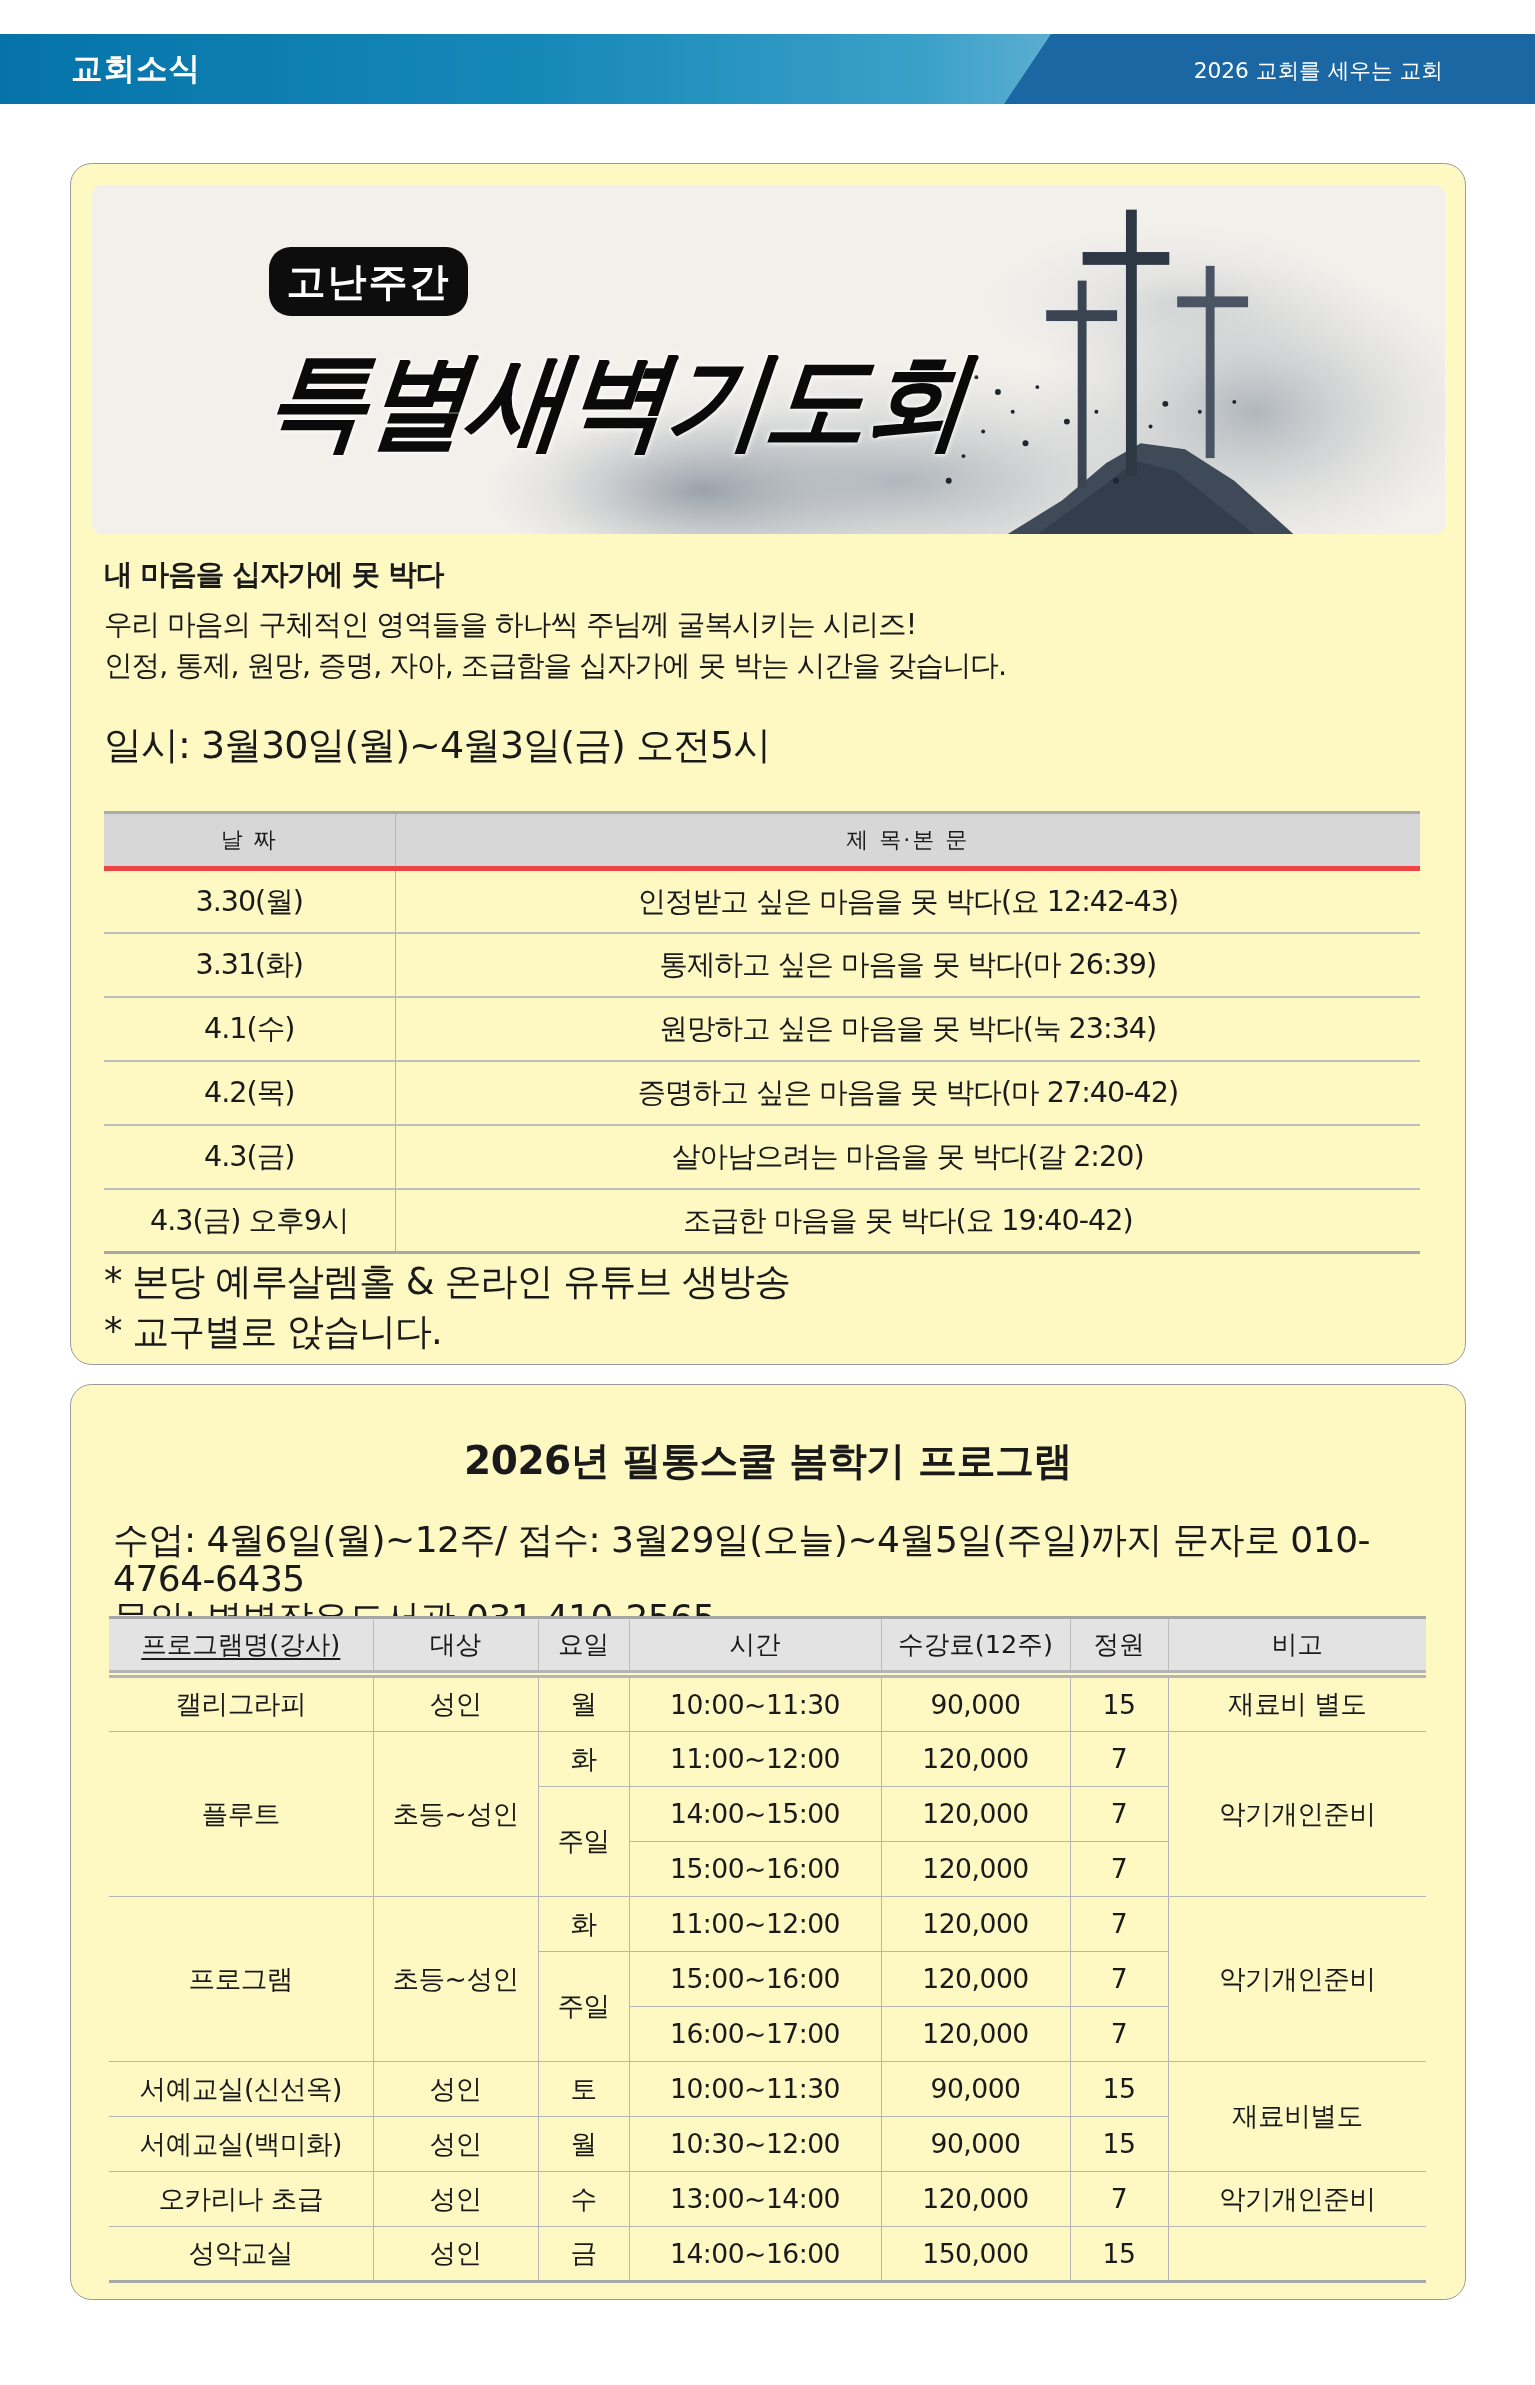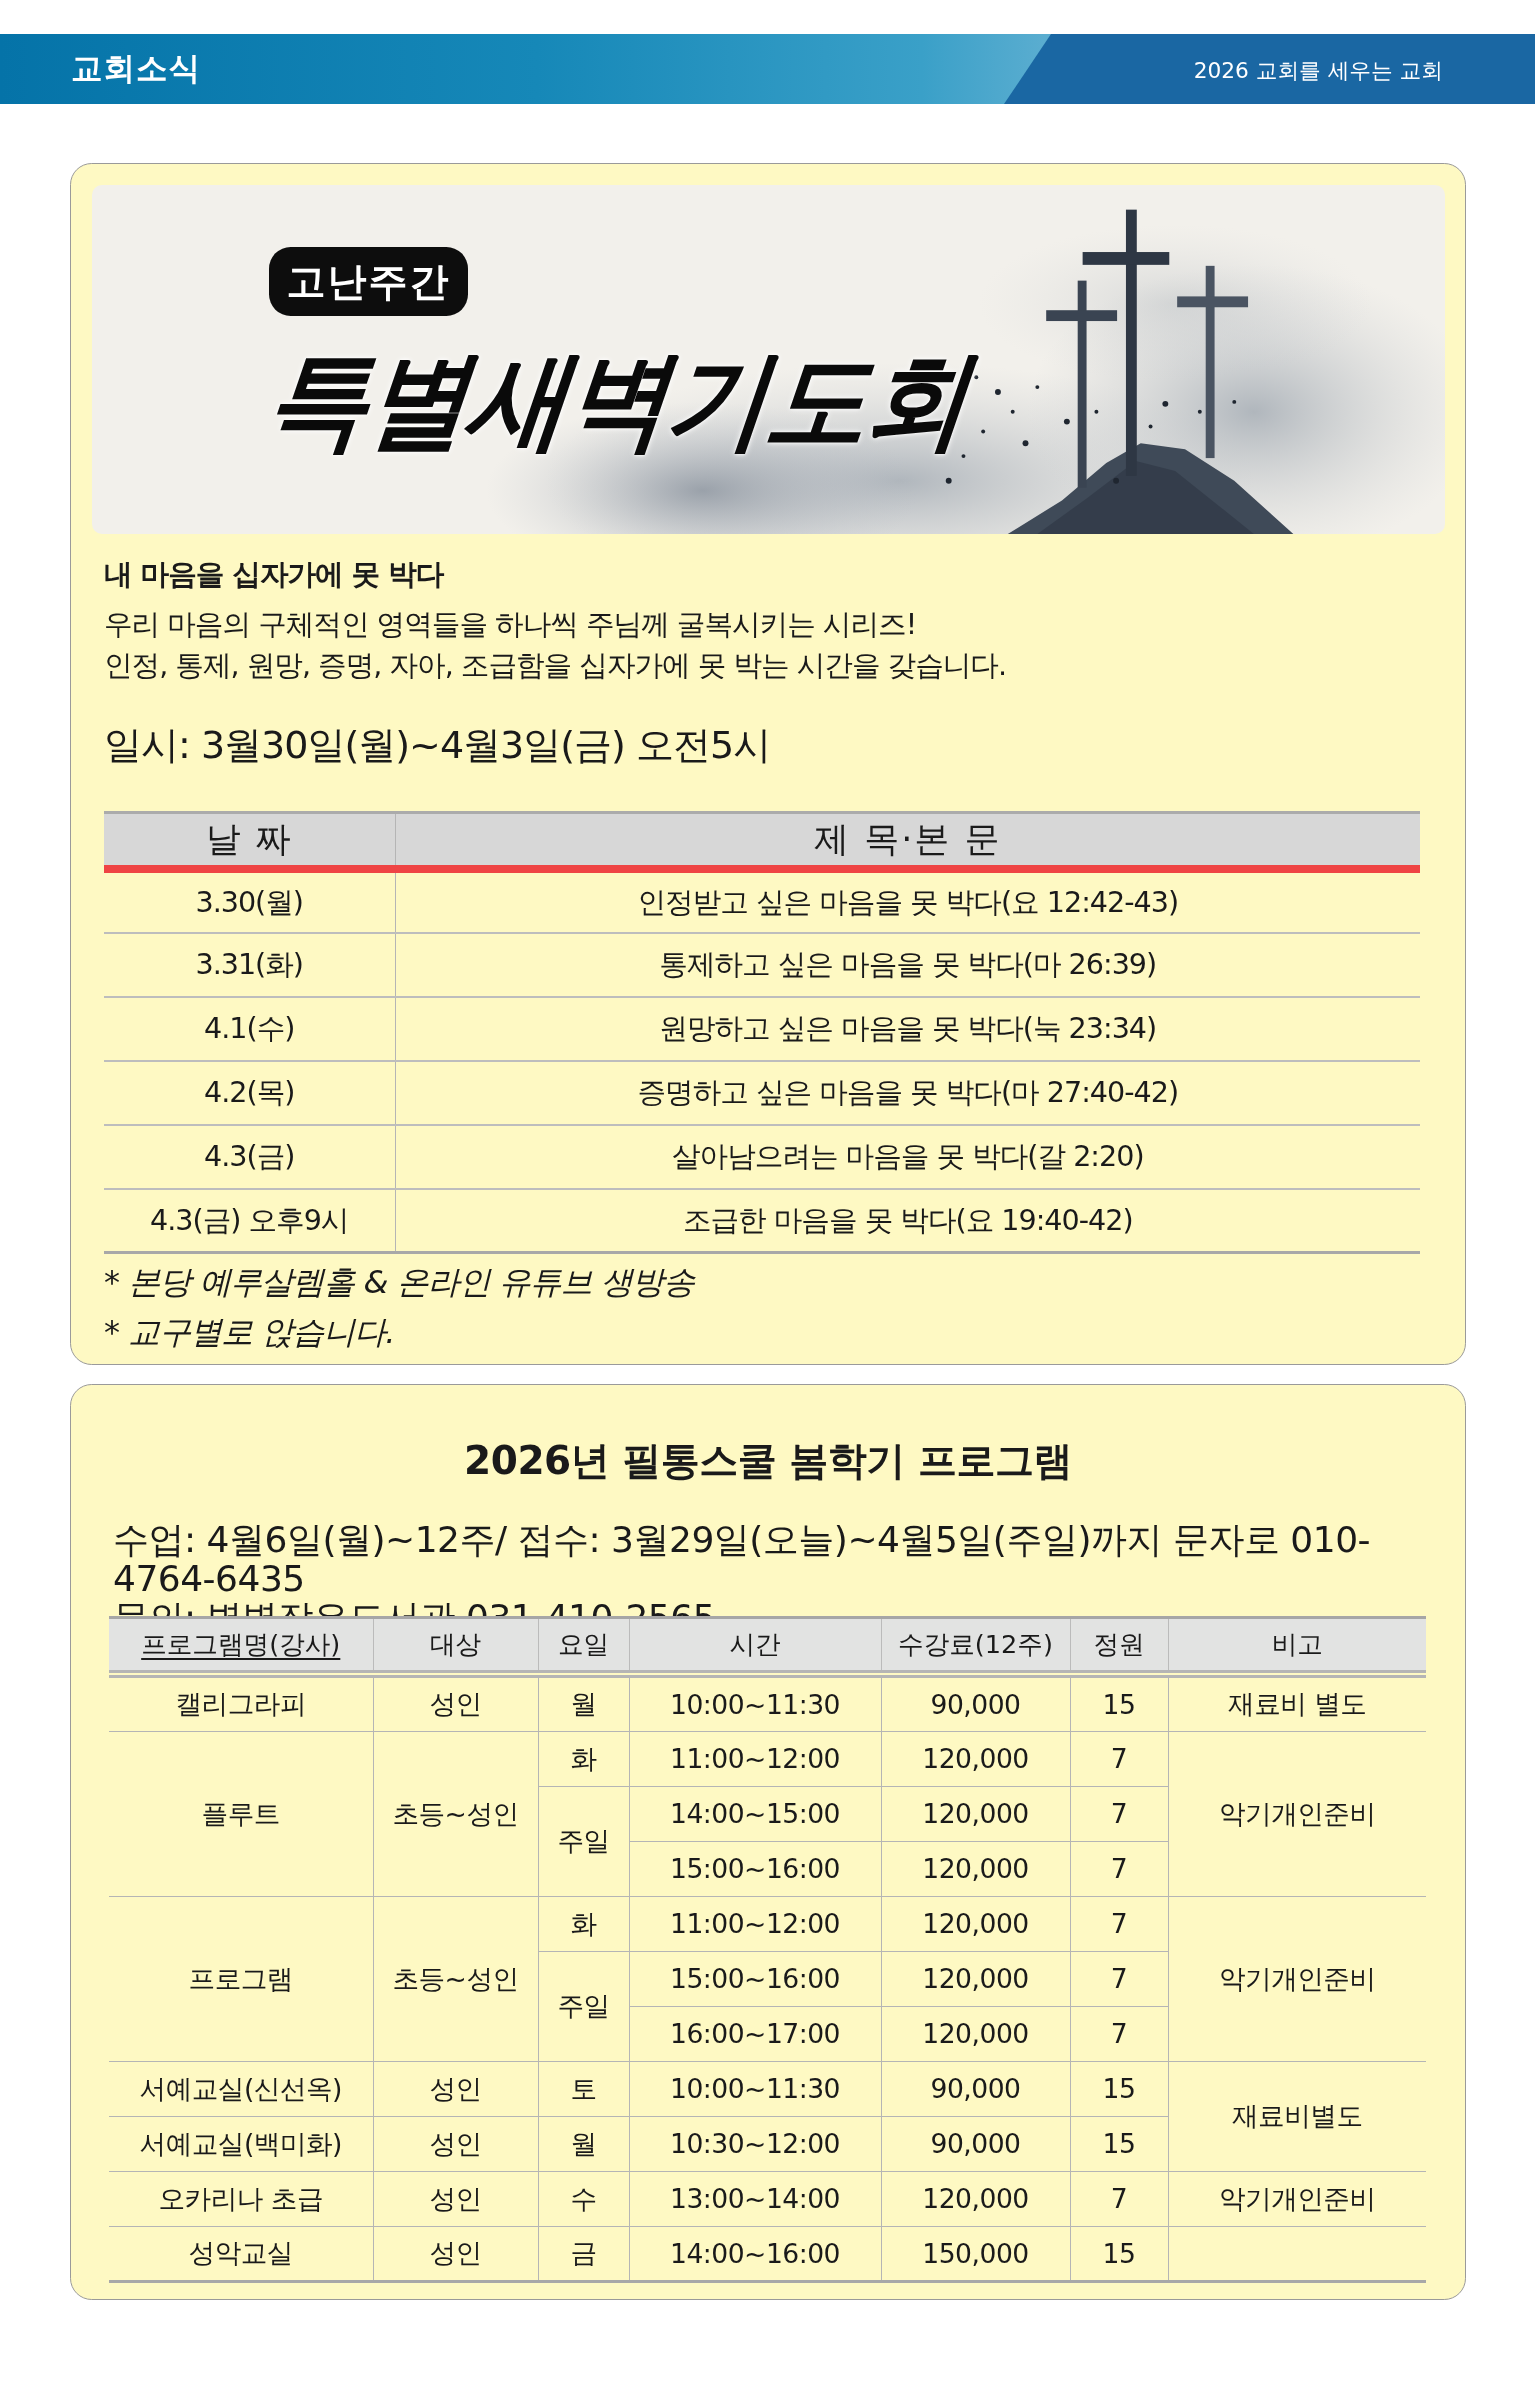--- a/index.html
+++ b/index.html
@@ -55,31 +55,31 @@
   
   .intro { position: absolute; left: 33px; top: 389px; width: 1320px; }
   .intro .subtitle { font-size: 28.6px; font-weight: bold; letter-spacing: -1px; line-height: 43px; }
   .intro .desc { font-size: 28.6px; letter-spacing: -1px; line-height: 41px; margin-top: 7.9px; }
   .intro .schedule { font-size: 38px; letter-spacing: -1px; line-height: 41px; margin-top: 39px; }
 
   
   table { border-collapse: collapse; table-layout: fixed; }
   .t1 { position: absolute; left: 33px; top: 647px; width: 1316px; }
   .t1 th {
-    background: #d7d7d7; height: 56px; font-size: 35px; font-weight: normal;
-    border-top: 3.9px solid #ababab; border-bottom: 8px solid #ef4444;
+    background: #d7d7d7; height: 56px; font-size: 22px; font-weight: normal;
+    border-top: 3.9px solid #ababab; border-bottom: 5px solid #ef4444;
     letter-spacing: 2px;
   }
   .t1 td {
     height: 64px; font-size: 28.6px; text-align: center; letter-spacing: -1px;
     border-bottom: 2px solid #bdbdbd;
   }
   .t1 tr:last-child td { border-bottom: 3.9px solid #a8a8a8; }
   .t1 .c-date { width: 291px; border-right: 1.5px solid #b5b5b5; }
-  .notes { position: absolute; left: 33px; top: 1093px; font-size: 32px; line-height: 50px; letter-spacing: -1px; font-style: italic; }
+  .notes { position: absolute; left: 33px; top: 1093px; font-size: 37px; line-height: 50px; letter-spacing: -1px; }
 
   
   .prog-title {
     position: absolute; left: 0; top: 49px; width: 100%; text-align: center;
     font-size: 39px; font-weight: bold; letter-spacing: -0.5px;
   }
   .prog-info { position: absolute; left: 42px; top: 135px; font-size: 36px; line-height: 39px; letter-spacing: -0.5px; }
 
   .t2 { position: absolute; left: 38px; top: 231px; width: 1317px; }
   .t2 th {

